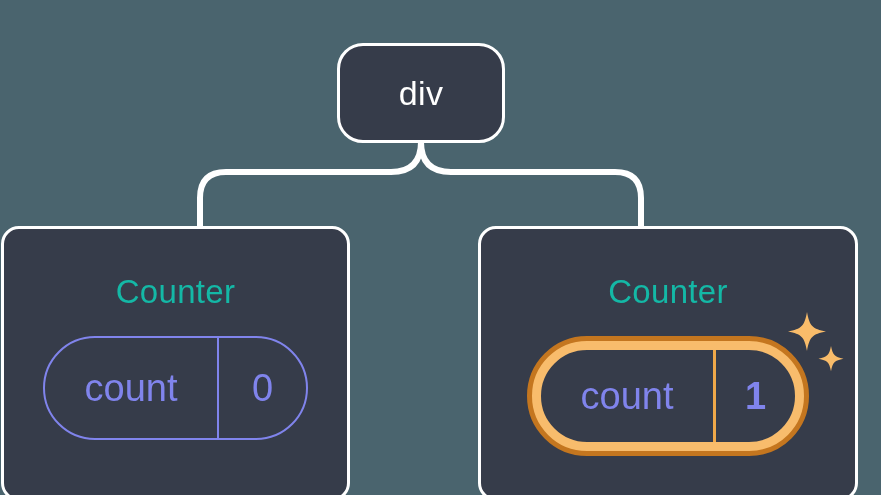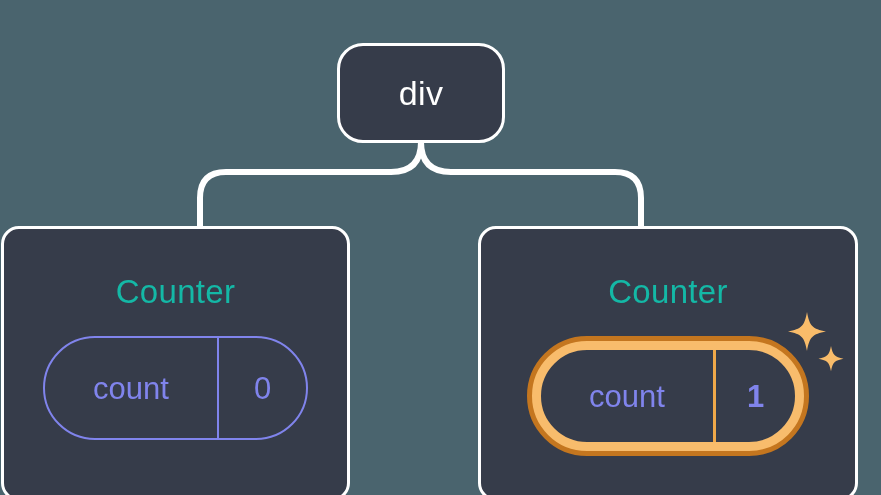--- a/index.html
+++ b/index.html
@@ -119,21 +119,21 @@
     color: #8084ec;
   }
   .pill-highlight .pill-val {
     border-left: 3px solid #f0a94a;
     font-weight: bold;
   }
   .pill-key, .pill-val {
     display: flex;
     align-items: center;
     justify-content: center;
-    font-size: 31px;
+    font-size: 38px;
     line-height: 1;
   }
   .pill-plain .pill-key { flex: 0 0 172px; }
   .pill-plain .pill-val { flex: 1; }
   .pill-highlight .pill-key { flex: 0 0 172px; }
   .pill-highlight .pill-val { flex: 1; }
 
   
   .sparkles {
     position: absolute;

